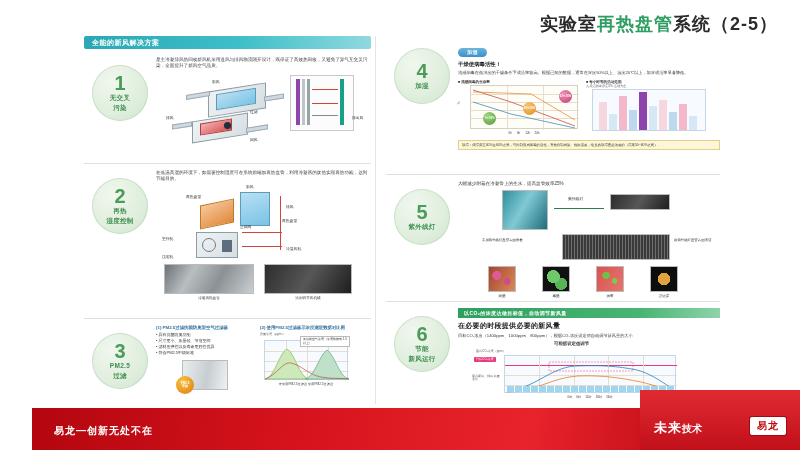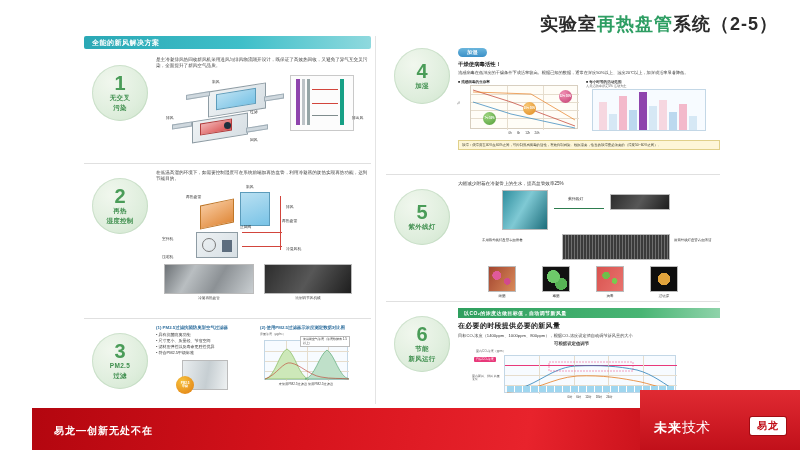--- a/index.html
+++ b/index.html
@@ -146,21 +146,21 @@
     color: #fff; font-size: 10px; font-weight: bold; letter-spacing: 1px;
   }
   .footer-right {
     position: absolute; right: 0; bottom: 0; width: 160px; height: 60px;
     background: linear-gradient(180deg,#e02a32 0%, #c1101a 100%);
   }
   .footer-right .future {
     position: absolute; left: 14px; top: 28px; color: #fff; white-space: nowrap;
   }
   .footer-right .future .big { font-size: 13px; font-weight: bold; letter-spacing: 1px; }
-  .footer-right .future .sm { font-size: 14px; font-weight: normal; }
+  .footer-right .future .sm { font-size: 10px; font-weight: bold; }
   .brandbox {
     position: absolute; right: 14px; top: 27px;
     background: #fff; color: #c00d16; font-size: 10px; font-weight: bold;
     padding: 2px 7px; border-radius: 2px; letter-spacing: 1px;
     box-shadow: 0 0 0 1px #a10b12;
   }
   .watermark {
     position: absolute; right: 8px; bottom: 42px;
     display: flex; align-items: center; gap: 4px;
     opacity: .88;

